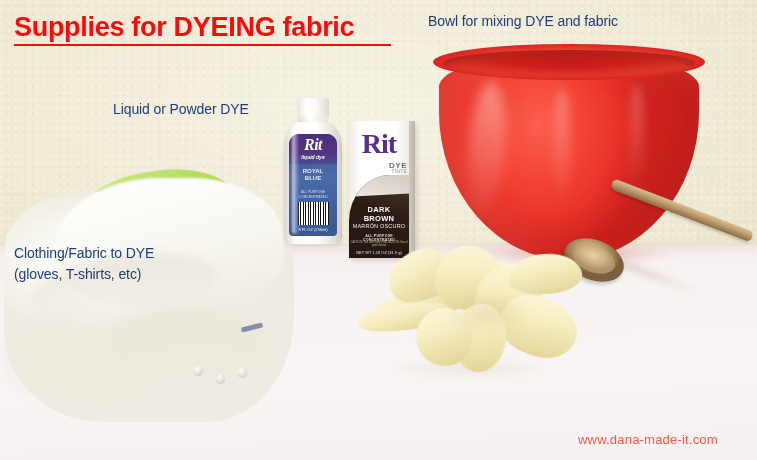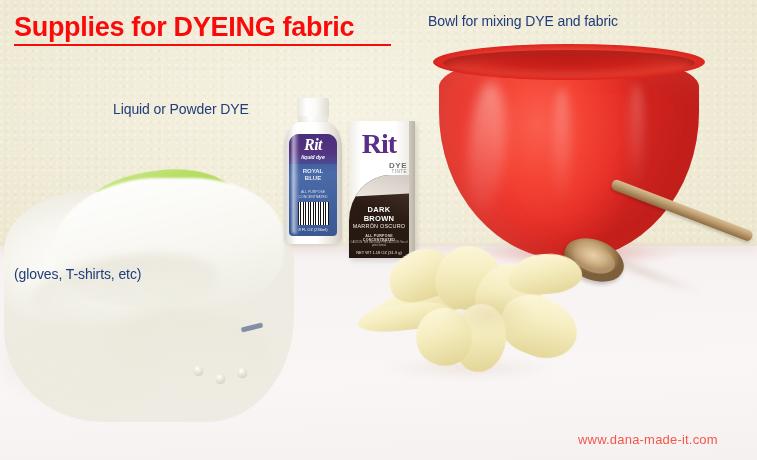--- a/index.html
+++ b/index.html
@@ -442,19 +442,19 @@
     <div class="gl gl-i"></div>
     <div class="gl-shade"></div>
   </div>
 
   <div class="title">Supplies for DYEING fabric</div>
   <div class="title-rule"></div>
 
   <div class="lbl lbl-bowl">Bowl for mixing DYE and fabric</div>
   <div class="lbl lbl-dye">Liquid or Powder DYE</div>
   <div class="lbl lbl-cloth">
-    <br>
+    <span>Clothing/Fabric to DYE</span><br>
     <span>(gloves, T-shirts, etc)</span>
   </div>
 
   <div class="watermark">www.dana-made-it.com</div>
 
 </div>
 
 </body></html>

